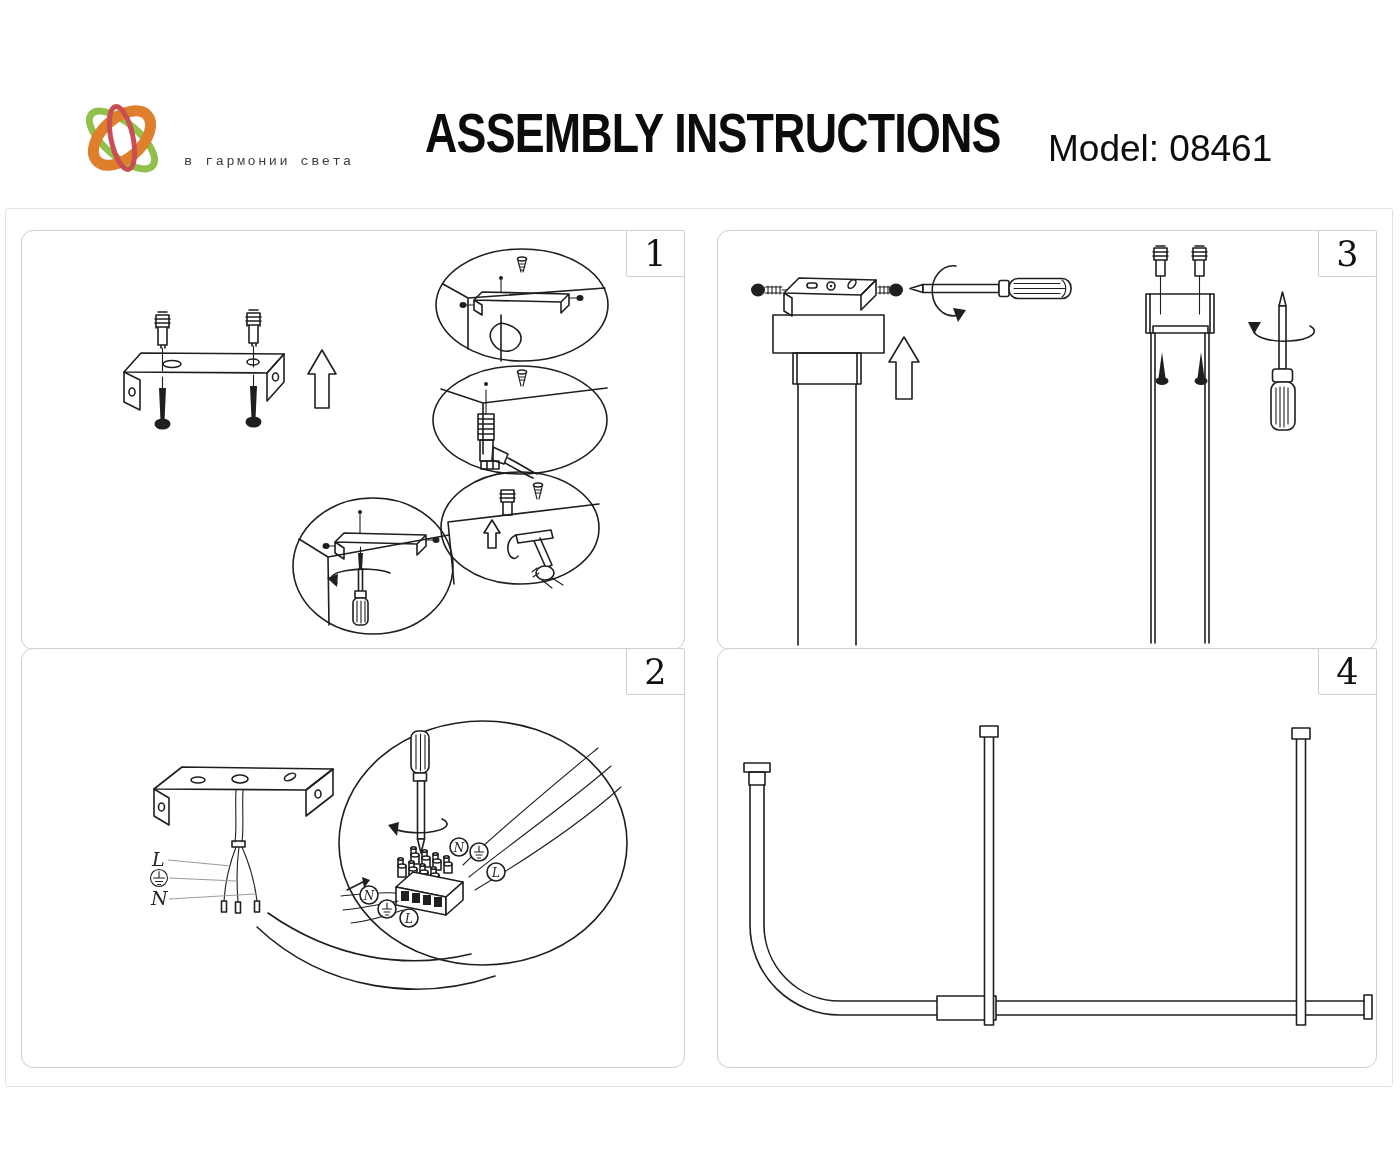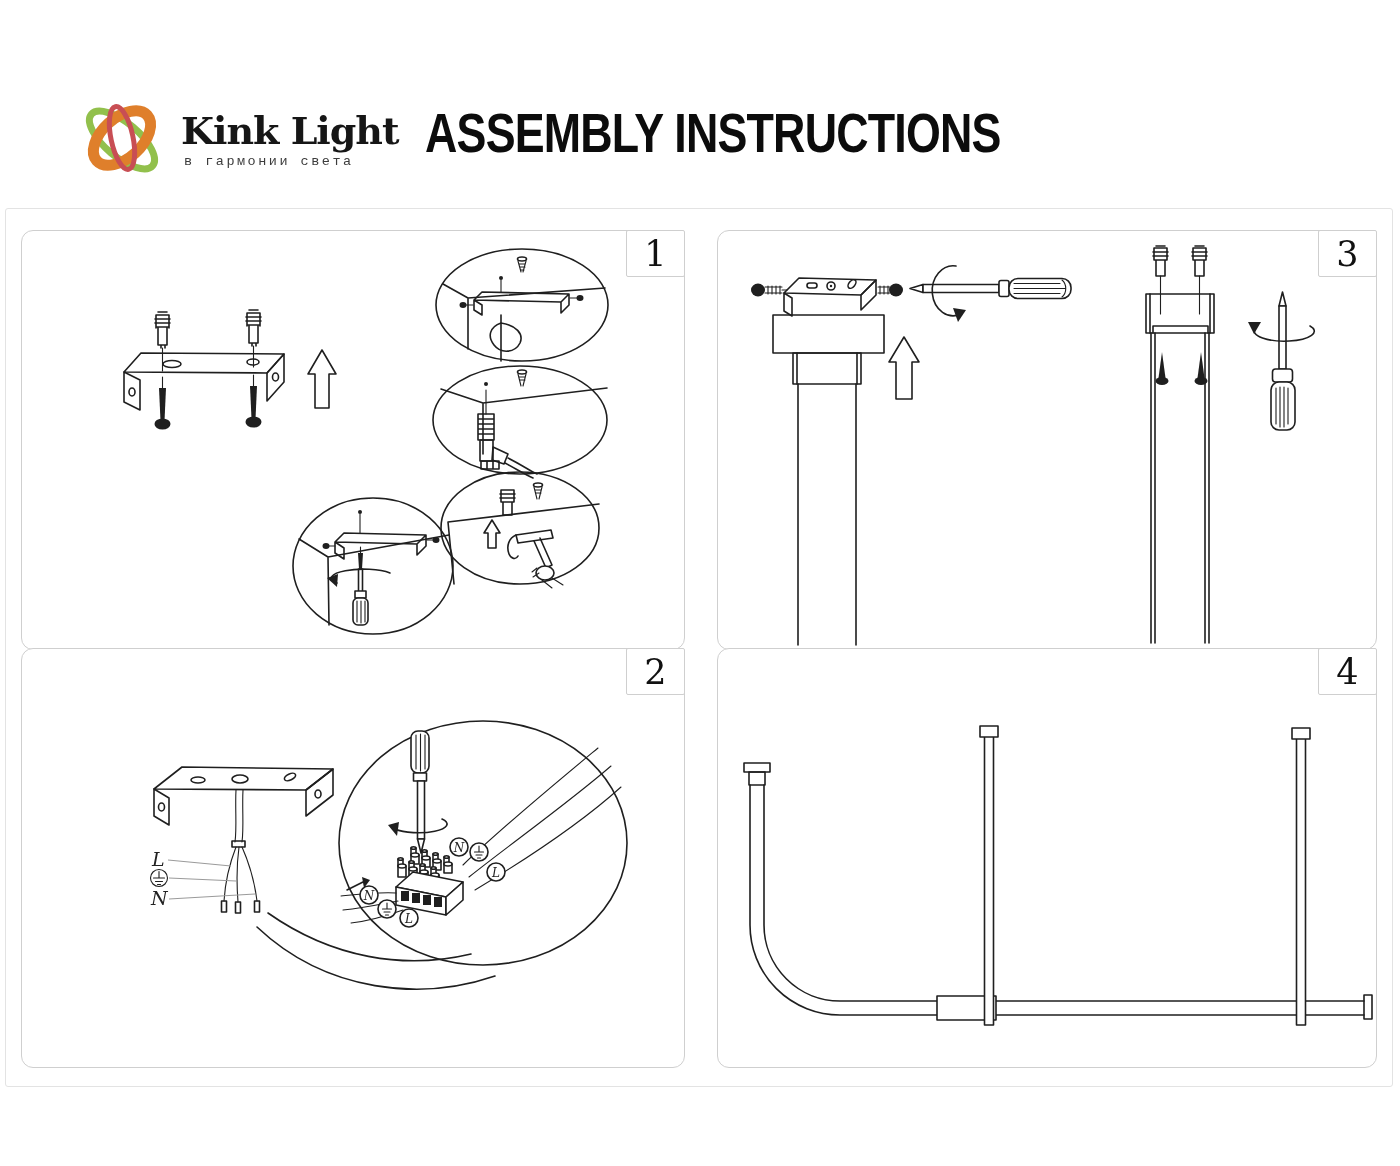--- a/index.html
+++ b/index.html
@@ -45,23 +45,23 @@
 </head>
 <body>
 
 <div class="page">
 
   <svg class="logo-mark" viewBox="0 0 96 96">
     <ellipse cx="48" cy="50" rx="40" ry="17" fill="none" stroke="var(--logo_green)" stroke-width="7" transform="rotate(40 48 50)"></ellipse>
     <ellipse cx="48" cy="48" rx="34" ry="20" fill="none" stroke="var(--logo_orange)" stroke-width="11" transform="rotate(-42 48 48)"></ellipse>
     <ellipse cx="48" cy="48" rx="11" ry="32" fill="none" stroke="var(--logo_red)" stroke-width="5" transform="rotate(-12 48 48)"></ellipse>
   </svg>
-  <div class="brand">Kink Light</div>
   <div class="tagline">в гармонии света</div>
   <div class="title">ASSEMBLY INSTRUCTIONS</div>
+  <div class="model">Model: 08461</div>
 
   <div class="frame"></div>
 
   <section class="panel p1">
     <svg class="art" viewBox="0 0 662 418">
 
       <g>
         <path class="s" d="M136,81 h9 M134,84 h13 M133,88 h15 M133,92 h15 M134,96 h13 M134,84 V97 M147,84 V97 M136,97 V114 h9 V97 M139,114 v3 M143,114 v3"></path>
         <path class="t" d="M140.5,117 V140"></path>
       </g>

